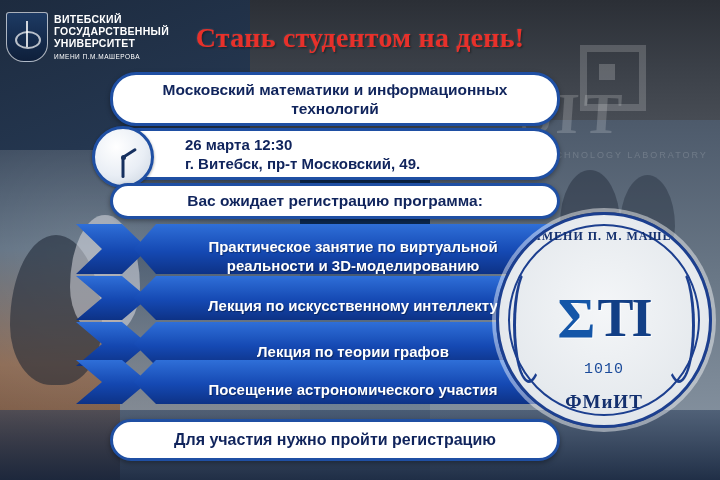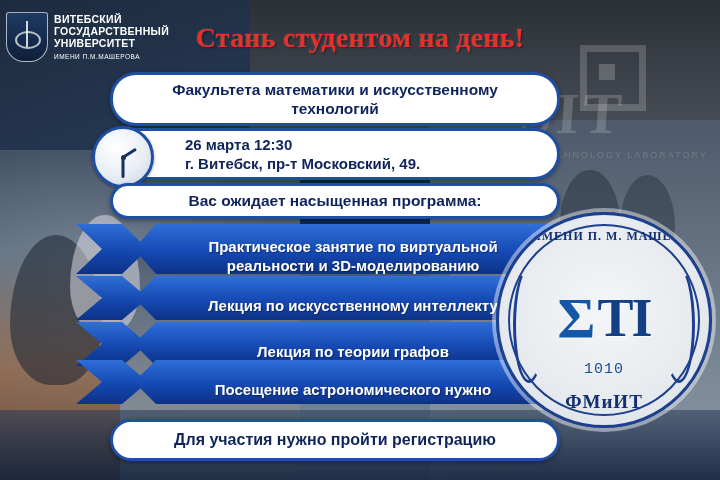--- a/index.html
+++ b/index.html
@@ -373,51 +373,51 @@
   <div class="uni-logo">
     <div class="uni-crest"></div>
     <div class="uni-text">
       <div class="uni-line1">ВИТЕБСКИЙ ГОСУДАРСТВЕННЫЙ УНИВЕРСИТЕТ</div>
       <div class="uni-line2">ИМЕНИ П.М.МАШЕРОВА</div>
     </div>
   </div>
 
   <div class="headline">Стань студентом на день!</div>
 
-  <div class="wbox" id="box-faculty">Факультета математики и искусственному технологий</div>
+  <div class="wbox" id="box-faculty">Московский математики и информационных технологий</div>
 
   <div class="wbox left-align" id="box-datetime">
     <div>
       <div>26 марта 12:30</div>
       <div>г. Витебск, пр-т Московский, 49.</div>
     </div>
   </div>
   <div class="clock-icon">
     <div class="clock-hand hour"></div>
     <div class="clock-hand minute"></div>
     <div class="clock-center"></div>
   </div>
 
-  <div class="wbox" id="box-program">Вас ожидает насыщенная программа:</div>
+  <div class="wbox" id="box-program">Вас ожидает регистрацию программа:</div>
 
   <div class="arrow-row" id="arrow-0">
     <div class="chevron"></div>
     <div class="bar">Практическое занятие по виртуальной реальности и 3D-моделированию</div>
   </div>
   <div class="arrow-row" id="arrow-2">
     <div class="chevron"></div>
     <div class="bar">Лекция по теории графов</div>
   </div>
   <div class="arrow-row" id="arrow-1">
     <div class="chevron"></div>
     <div class="bar">Лекция по искусственному интеллекту</div>
   </div>
   <div class="arrow-row" id="arrow-3">
     <div class="chevron"></div>
-    <div class="bar">Посещение астрономического нужно</div>
+    <div class="bar">Посещение астрономического участия</div>
   </div>
 
   <div class="wbox" id="box-register">Для участия нужно пройти регистрацию</div>
 
   <div class="emblem">
     <div class="emblem-ring"></div>
     <div class="emblem-top-text">ВГУ ИМЕНИ П. М. МАШЕРОВА</div>
     <div class="emblem-laurel-l"></div>
     <div class="emblem-laurel-r"></div>
     <div class="emblem-core">

